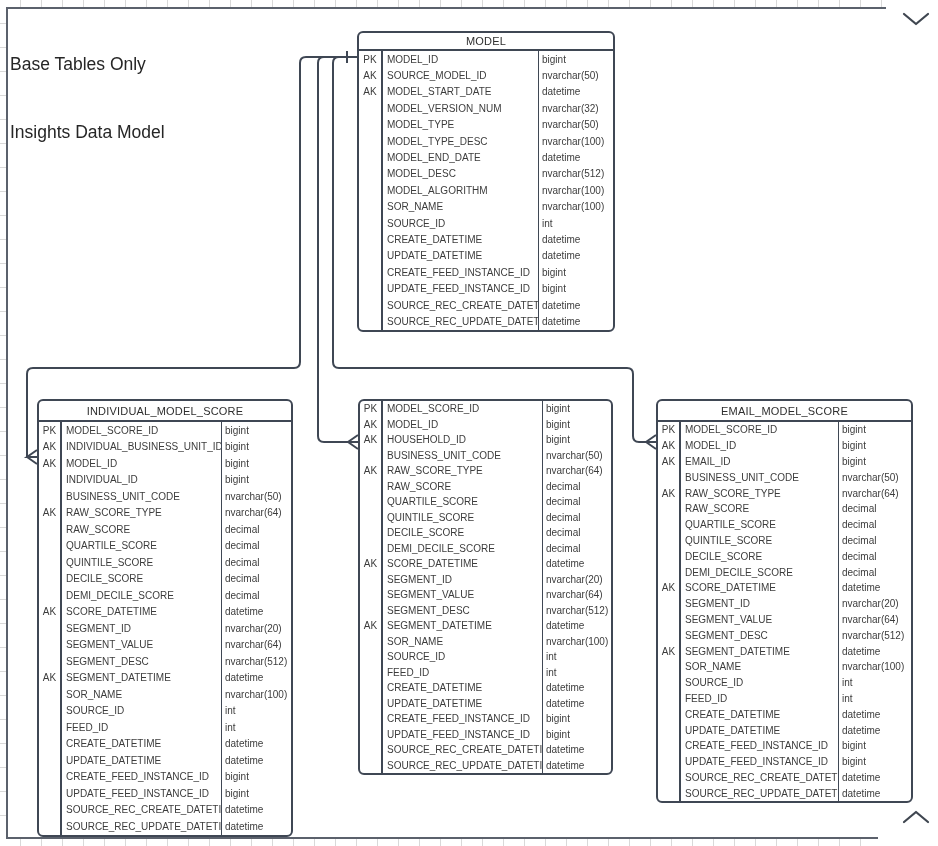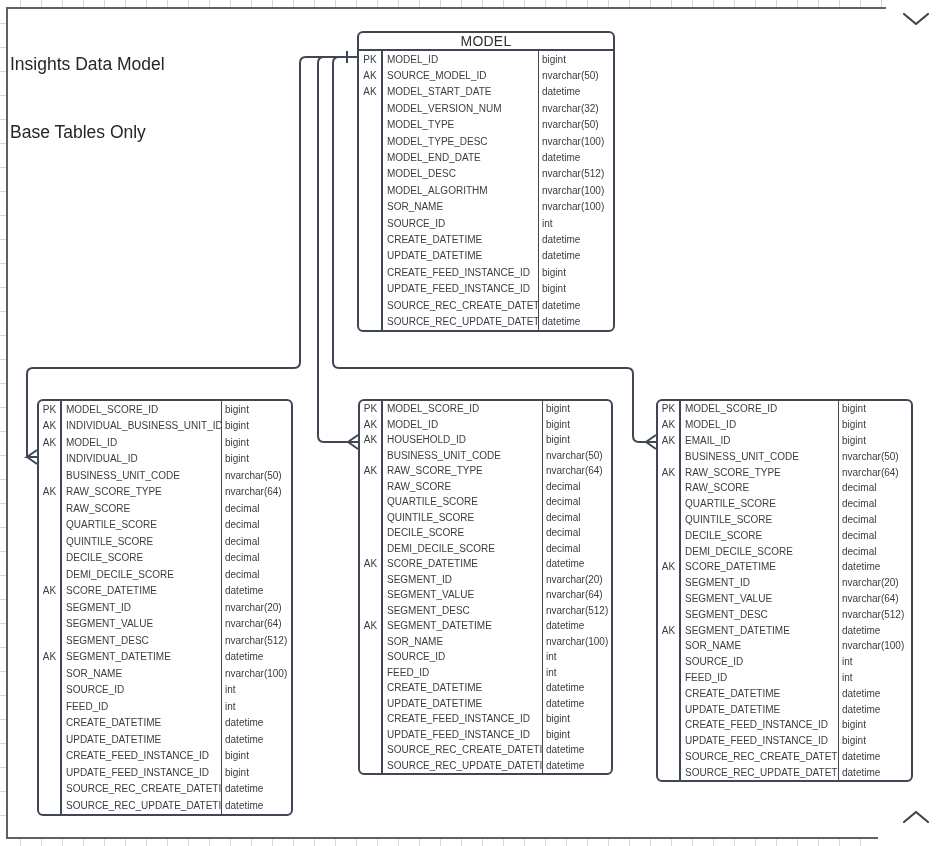--- a/index.html
+++ b/index.html
@@ -24,21 +24,21 @@
 
   
   .diagram-title{position:absolute;left:10px;top:8px;font-size:17.5px;
     line-height:22.5px;color:#262626;white-space:pre;}
 
   
   .entity{position:absolute;box-sizing:border-box;background:#fff;
     border:2px solid var(--line,#3f4754);border-radius:6px;
     color:var(--text,#3c3c3c);font-size:10px;}
   .entity-title{display:flex;align-items:center;justify-content:center;
-    border-bottom:2px solid var(--line,#3f4754);font-size:14px;color:#2e2e2e;
+    border-bottom:2px solid var(--line,#3f4754);font-size:11px;color:#2e2e2e;
     letter-spacing:0.2px;}
   .erow{display:flex;align-items:stretch;}
   .kcol{flex:none;display:flex;align-items:center;justify-content:center;
     border-right:2px solid var(--line,#3f4754);}
   .ncol{flex:1;display:flex;align-items:center;padding-left:4px;
     border-right:1px solid var(--line,#3f4754);overflow:hidden;white-space:nowrap;}
   .tcol{flex:none;display:flex;align-items:center;padding-left:3px;
     overflow:hidden;white-space:nowrap;}
 
   
@@ -61,22 +61,22 @@
 
   <div class="grid-strip grid-top"></div>
   <div class="grid-strip grid-left"></div>
   <div class="grid-strip grid-bottom"></div>
 
   <div class="pb pb-top"></div>
   <div class="pb pb-left"></div>
   <div class="pb pb-bottom"></div>
 
   <div class="diagram-title">
+    <div>Base Tables Only</div>
     <div>Insights Data Model</div>
-    <div>Base Tables Only</div>
   </div>
 
   <svg class="edges" width="938" height="846">
       <g>
         <path d="M357,57 H306 Q300,57 300,63 V362 Q300,368 294,368 H33 Q27,368 27,374 V457"></path>
         <path d="M37,450 L27,457 H37 M27,457 L37,464"></path>
       </g>
       <g>
         <path d="M357,57 H324 Q318,57 318,63 V436 Q318,442 324,442 H348"></path>
         <path d="M358,435 L348,442 H358 M348,442 L358,449"></path>
@@ -170,20 +170,21 @@
         <span class="ncol">SOURCE_REC_CREATE_DATETIME</span>
         <span class="tcol" style="width: 71px;">datetime</span>
       </div>
       <div class="erow" style="height: 16.4px;">
         <span class="kcol" style="width: 22px;"></span>
         <span class="ncol">SOURCE_REC_UPDATE_DATETIME</span>
         <span class="tcol" style="width: 71px;">datetime</span>
       </div>
     </div>
   <div class="entity" id="ent-individual_model_score" style="left: 37px; top: 399px; width: 256px;">
+      <div class="entity-title" style="height: 19px;">INDIVIDUAL_MODEL_SCORE</div>
       <div class="erow" style="height: 16.5px;">
         <span class="kcol" style="width: 21px;">PK</span>
         <span class="ncol">MODEL_SCORE_ID</span>
         <span class="tcol" style="width: 66px;">bigint</span>
       </div>
       <div class="erow" style="height: 16.5px;">
         <span class="kcol" style="width: 21px;">AK</span>
         <span class="ncol">INDIVIDUAL_BUSINESS_UNIT_ID</span>
         <span class="tcol" style="width: 66px;">bigint</span>
       </div>
@@ -419,20 +420,21 @@
         <span class="ncol">SOURCE_REC_CREATE_DATETIME</span>
         <span class="tcol" style="width: 65px;">datetime</span>
       </div>
       <div class="erow" style="height: 15.5px;">
         <span class="kcol" style="width: 21px;"></span>
         <span class="ncol">SOURCE_REC_UPDATE_DATETIME</span>
         <span class="tcol" style="width: 65px;">datetime</span>
       </div>
     </div>
   <div class="entity" id="ent-email_model_score" style="left: 656px; top: 399px; width: 257px;">
+      <div class="entity-title" style="height: 19px;">EMAIL_MODEL_SCORE</div>
       <div class="erow" style="height: 15.8px;">
         <span class="kcol" style="width: 21px;">PK</span>
         <span class="ncol">MODEL_SCORE_ID</span>
         <span class="tcol" style="width: 69px;">bigint</span>
       </div>
       <div class="erow" style="height: 15.8px;">
         <span class="kcol" style="width: 21px;">AK</span>
         <span class="ncol">MODEL_ID</span>
         <span class="tcol" style="width: 69px;">bigint</span>
       </div>

